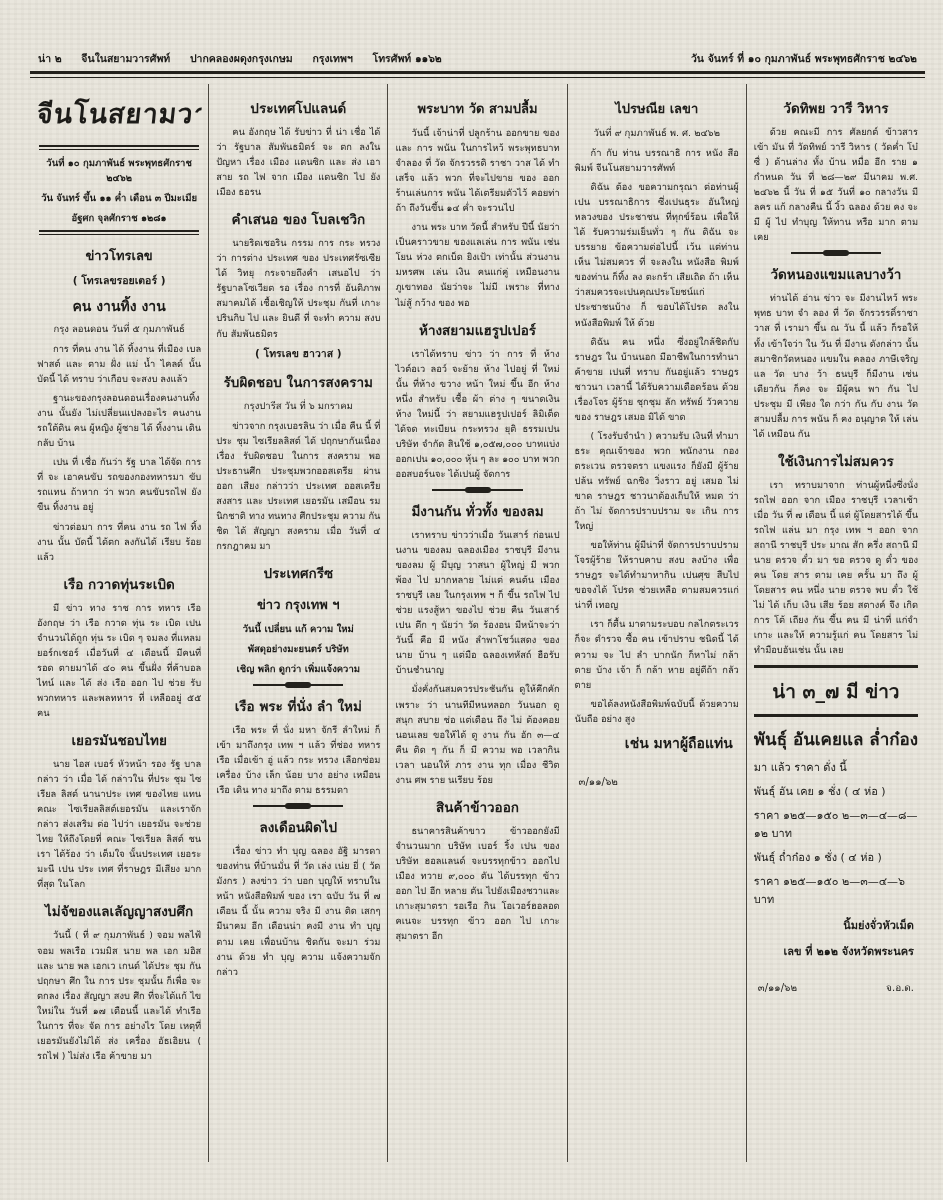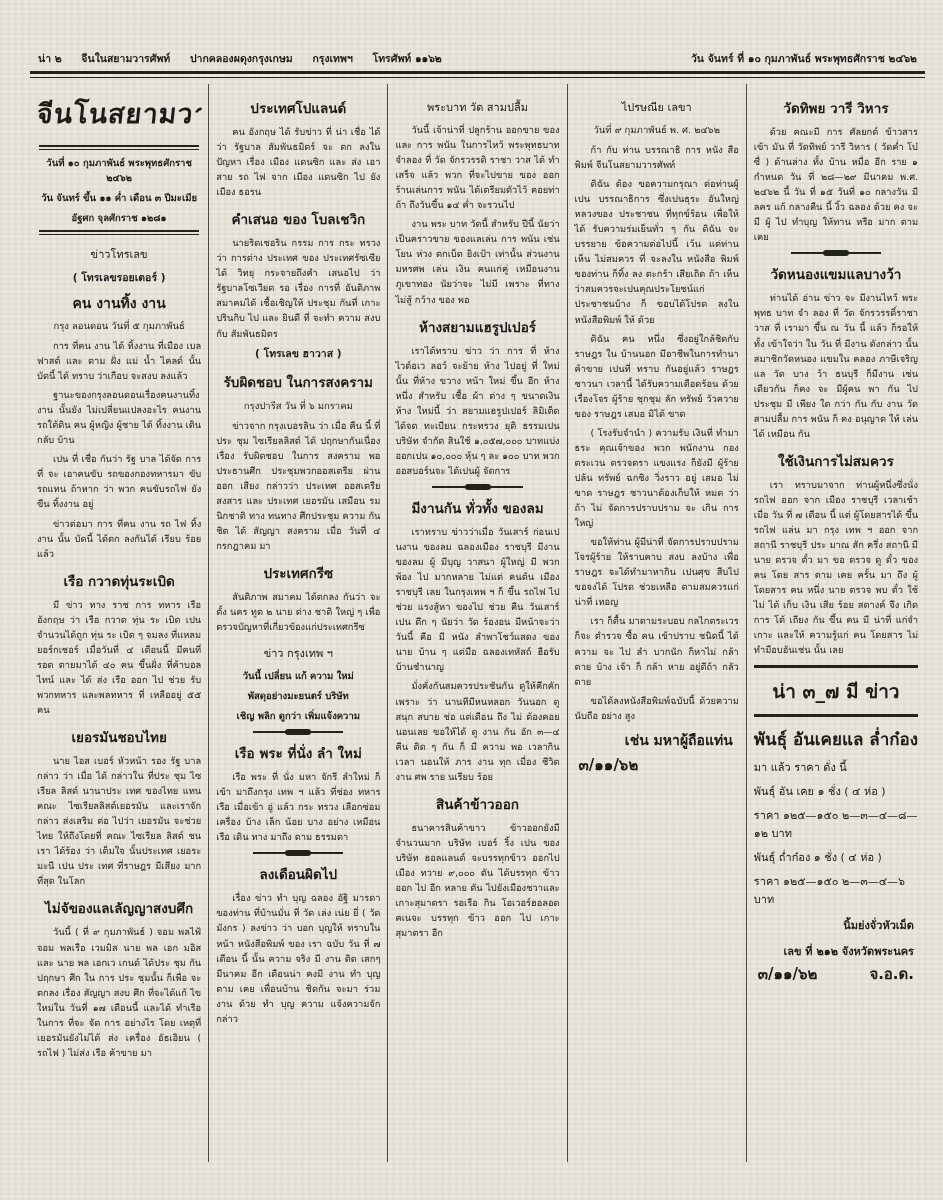--- a/index.html
+++ b/index.html
@@ -19,34 +19,34 @@
   .runhead .left span{margin-right:16px;}
   .dbl-rule{border-top:3px solid #23211c;border-bottom:1px solid #23211c;height:3px;margin-bottom:6px;}
   
   .cols{display:flex;height:1078px;overflow:hidden;}
   .col{flex:1 1 0;padding:4px 7px 0 7px;border-right:1px solid #4a463e;overflow:hidden;}
   .col:last-child{border-right:none;}
   
   .b-masthead{font-size:27px;font-weight:bold;text-align:center;transform:skewX(-6deg);letter-spacing:1px;padding:4px 0 6px 0;white-space:nowrap;overflow:hidden;}
   .b-rule{border-top:2px solid #23211c;border-bottom:1px solid #23211c;height:2px;margin:4px 2px;}
   .b-center-sm{font-size:9.5px;text-align:center;font-weight:bold;margin:5px 0;}
-  .b-h1{font-size:11px;font-weight:normal;text-align:center;margin:10px 0 6px 0;}
+  .b-h1{font-size:13px;font-weight:bold;text-align:center;margin:10px 0 6px 0;}
   .b-h2{font-size:13.5px;font-weight:bold;text-align:center;margin:9px 0 5px 0;}
   .b-h3{font-size:14px;font-weight:bold;text-align:center;margin:6px 0 4px 0;}
   .b-center{font-size:10.5px;text-align:center;font-weight:bold;margin:4px 0;}
   .b-dateline{font-size:9.5px;text-align:center;margin:3px 0 5px 0;}
   .b-p{font-size:9.3px;line-height:1.62;text-align:justify;text-indent:16px;margin:0 0 4px 0;word-break:break-word;}
   .b-div{width:55%;margin:8px auto;border-top:2px solid #23211c;position:relative;height:0;}
   .b-div:after{content:"";position:absolute;left:50%;top:-4px;width:26px;height:6px;margin-left:-13px;background:#23211c;border-radius:3px;}
   .b-div-heavy{border-top:3px solid #23211c;margin:8px 0;}
   .b-adh1{font-size:19px;font-weight:bold;text-align:center;margin:6px 0;white-space:nowrap;overflow:hidden;}
   .b-adh2{font-size:17px;font-weight:bold;text-align:center;margin:8px 0 4px 0;white-space:nowrap;overflow:hidden;}
   .b-adline{font-size:11px;margin:6px 0;text-align:left;}
   .b-adsign{font-size:11px;font-weight:bold;text-align:right;margin:8px 4px 0 0;}
-  .b-footrow{display:flex;justify-content:space-between;font-size:15px;margin-top:2px;padding:0 4px;font-weight:bold;}
+  .b-footrow{display:flex;justify-content:space-between;font-size:10px;margin-top:20px;padding:0 4px;}
   .b-sign{font-size:14px;text-align:right;margin:6px 6px 0 0;font-weight:bold;}
 </style>
 </head>
 <body>
 
 <div class="page">
 
   <div class="runhead">
     <div class="left">
       <span>น่า ๒</span>
@@ -86,21 +86,20 @@
     <div class="col">
         <div class="b-h2">ประเทศโปแลนด์</div>
         <div class="b-p">คน อังกฤษ ได้ รับข่าว ที่ น่า เชื่อ ได้ ว่า รัฐบาล สัมพันธมิตร์ จะ ตก ลงใน ปัญหา เรื่อง เมือง แดนซิก และ ส่ง เอา สาย รถ ไฟ จาก เมือง แดนซิก ไป ยัง เมือง ธอรน</div>
         <div class="b-h2">คำเสนอ ของ โบลเชวิก</div>
         <div class="b-p">นายริดเชอริน กรรม การ กระ ทรวง ว่า การต่าง ประเทศ ของ ประเทศรัซเซียได้ วิทยุ กระจายถึงคำ เสนอไป ว่า รัฐบาลโซเวียต รอ เรื่อง การที่ อันติภาพ สมาคมได้ เชื้อเชิญให้ ประชุม กันที่ เกาะ ปรินกิบ ไป และ ยินดี ที่ จะทำ ความ สงบ กับ สัมพันธมิตร</div>
         <div class="b-center">( โทรเลข ฮาวาส )</div>
         <div class="b-h2">รับผิดชอบ ในการสงคราม</div>
         <div class="b-dateline">กรุงปารีส วัน ที่ ๖ มกราคม</div>
         <div class="b-p">ข่าวจาก กรุงเบอรลิน ว่า เมื่อ คืน นี้ ที่ ประ ชุม ไซเรียลลิสต์ ได้ ปฤกษากันเนื่อง เรื่อง รับผิดชอบ ในการ สงคราม พอ ประธานศึก ประชุมพวกออสเตรีย ผ่านออก เสียง กล่าวว่า ประเทศ ออสเตรีย สงสาร และ ประเทศ เยอรมัน เสมือน รมนิกชาติ ทาง ทนทาง ศึกประชุม ความ กัน ชิต ได้ สัญญา สงคราม เมื่อ วันที่ ๔ กรกฎาคม มา</div>
         <div class="b-h2">ประเทศกรีซ</div>
-        <div class="b-p">สันติภาพ สมาคม ได้ตกลง กันว่า จะตั้ง นคร ทูต ๒ นาย ต่าง ชาติ ใหญ่ ๆ เพื่อ ตรวจบัญหาที่เกี่ยวข้องแก่ประเทศกรีซ</div>
         <div class="b-h1">ข่าว กรุงเทพ ฯ</div>
         <div class="b-center-sm">วันนี้ เปลี่ยน แก้ ความ ใหม่</div>
         <div class="b-center-sm">พัสดุอย่างมะยนตร์ บริษัท</div>
         <div class="b-center-sm">เชิญ พลิก ดูกว่า เพิ่มแจ้งความ</div>
         <div class="b-div"></div>
         <div class="b-h2">เรือ พระ ที่นั่ง ลำ ใหม่</div>
         <div class="b-p">เรือ พระ ที่ นั่ง มหา จักรี ลำใหม่ ก็ เข้า มาถึงกรุง เทพ ฯ แล้ว ที่ช่อง ทหาร เรือ เมื่อเข้า อู่ แล้ว กระ ทรวง เลือกซ่อมเครื่อง บ้าง เล็ก น้อย บาง อย่าง เหมือนเรือ เดิน ทาง มาถึง ตาม ธรรมดา</div>
         <div class="b-div"></div>
         <div class="b-h2">ลงเดือนผิดไป</div>
         <div class="b-p">เรื่อง ข่าว ทำ บุญ ฉลอง อัฐิ มารดา ของท่าน ที่บ้านมั่น ที่ วัด เล่ง เน่ย ยี่ ( วัด มังกร ) ลงข่าว ว่า บอก บุญให้ ทราบใน หน้า หนังสือพิมพ์ ของ เรา ฉบับ วัน ที่ ๗ เดือน นี้ นั้น ความ จริง มี งาน ติด เสกๆ มีนาคม อีก เดือนน่า คงมี งาน ทำ บุญ ตาม เคย เพื่อนบ้าน ชิดกัน จะมา ร่วมงาน ด้วย ทำ บุญ ความ แจ้งความจักกล่าว</div>

